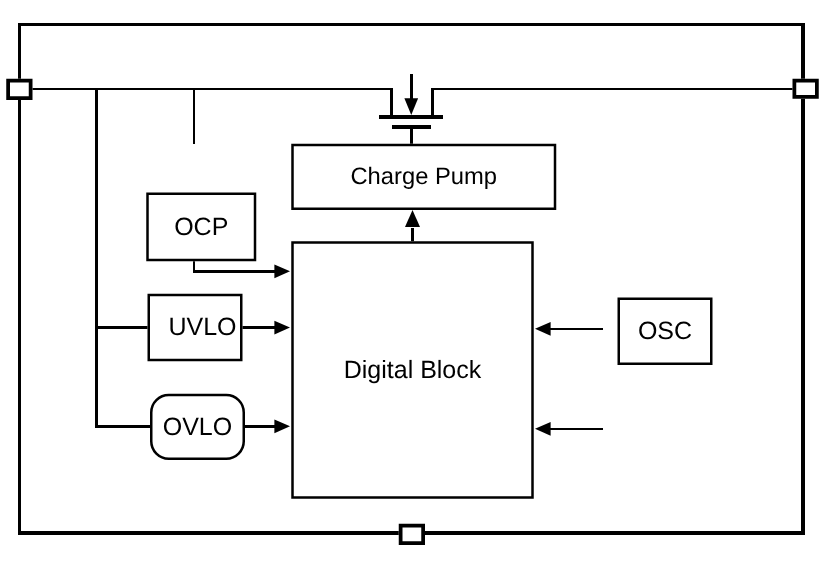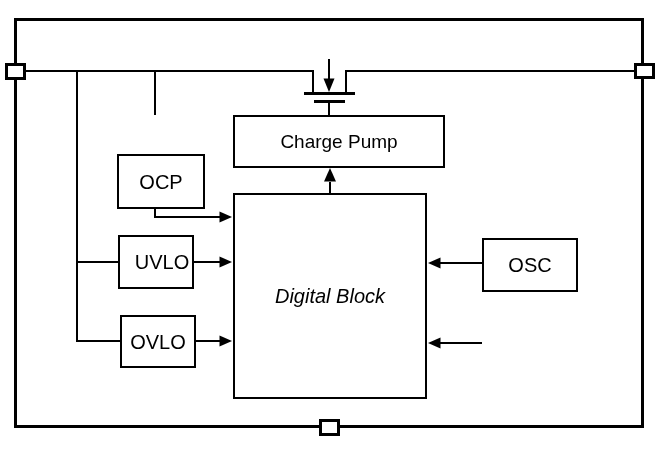--- a/index.html
+++ b/index.html
@@ -36,24 +36,24 @@
     font-size: 20px;
     line-height: 22px;
     white-space: nowrap;
   }
   .block.two-line {
     font-size: 19px;
     line-height: 24px;
   }
   .block-ocp     { left: 117px; top: 114px; width: 88px;  height: 55px; margin-top: 40px; }
   .block-cp      { left: 233px; top: 115px; width: 212px; height: 53px; }
-  .block-digital { left: 233px; top: 193px; width: 194px; height: 206px; font-style: italic; }
+  .block-digital { left: 233px; top: 193px; width: 194px; height: 206px; }
   .block-uvlo    { left: 118px; top: 235px; width: 76px;  height: 54px; padding-left: 12px; }
-  .block-ovlo    { left: 120px; top: 315px; width: 76px;  height: 53px; }
-  .block-osc     { left: 482px; top: 238px; width: 96px;  height: 54px; align-items: center; }
+  .block-ovlo    { left: 120px; top: 315px; width: 76px;  height: 53px; border-radius: 15px; }
+  .block-osc     { left: 494px; top: 238px; width: 76px;  height: 54px; align-items: center; }
   .block-otp     { left: 482px; top: 316px; width: 78px;  height: 55px; }
   .pin {
     position: absolute;
     box-sizing: border-box;
     background: #ffffff;
     border: 3px solid #000000;
   }
   .pin-left   { left: 5px;   top: 63px;  width: 21px; height: 17px; }
   .pin-right  { left: 634px; top: 63px;  width: 21px; height: 16px; }
   .pin-bottom { left: 319px; top: 419px; width: 21px; height: 17px; }

